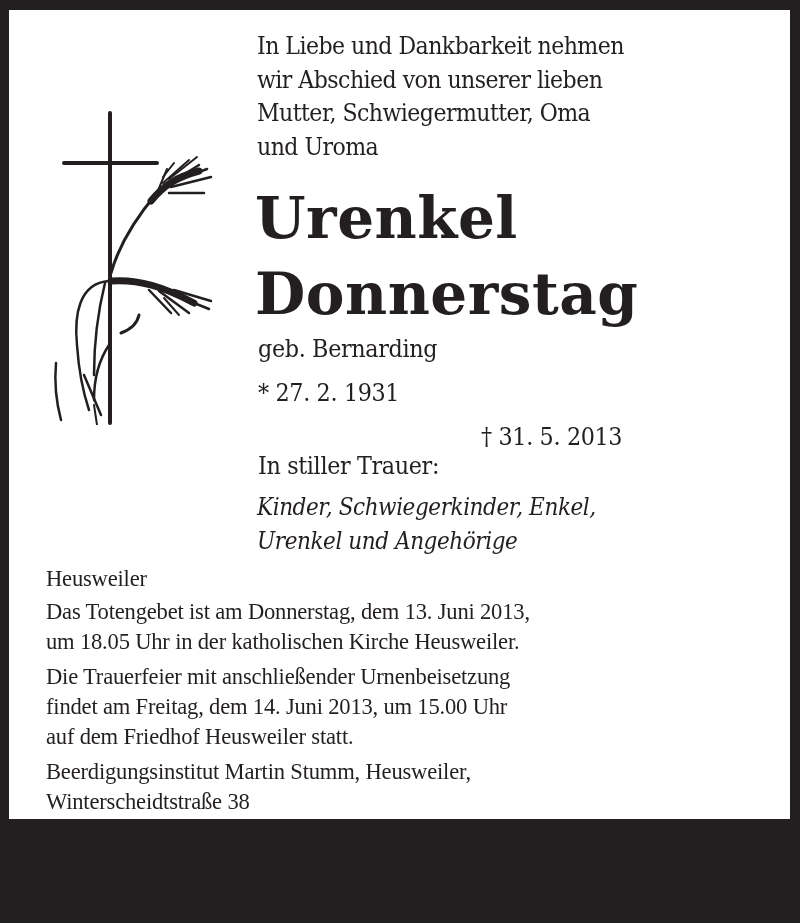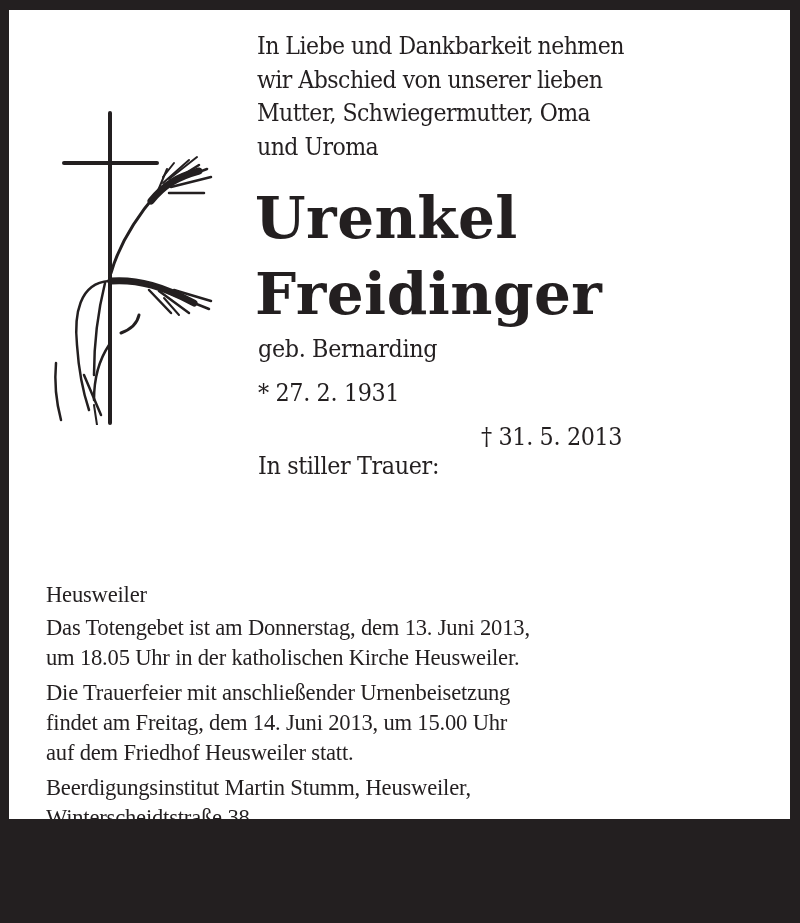--- a/index.html
+++ b/index.html
@@ -42,21 +42,21 @@
   }
   .mourners {
     left: 248px; top: 480px;
     font-size: 24px; line-height: 34px; font-style: italic;
     letter-spacing: -0.5px;
   }
   .mourners div { transform: scaleX(0.9); transform-origin: left center; }
   .details {
     left: 37px; top: 553px; width: 740px;
     font-family: "Liberation Serif", serif;
-    font-size: 24px; line-height: 30px; letter-spacing: -0.2px; margin-top: 16px;
+    font-size: 24px; line-height: 30px; letter-spacing: -0.2px;
   }
   .details .location { margin-bottom: 3px; }
   .details .para { margin-bottom: 5px; }
   .details .line { white-space: nowrap; transform: scaleX(0.94); transform-origin: left center; }
   .emblem { position: absolute; left: 30px; top: 95px; width: 180px; height: 320px; }
 </style>
 </head>
 <body>
 
 <div class="frame">
@@ -97,37 +97,41 @@
   </svg>
 
   <div class="abs intro">
     <div>In Liebe und Dankbarkeit nehmen</div>
     <div>wir Abschied von unserer lieben</div>
     <div>Mutter, Schwiegermutter, Oma</div>
     <div>und Uroma</div>
   </div>
 
   <div class="abs name first">Urenkel</div>
-  <div class="abs name last">Freidinger</div>
+  <div class="abs name last">Donnerstag</div>
 
   <div class="abs birthname">
     <span>geb. Bernarding</span>
   </div>
 
   <div class="abs dates date-born">
     <span>* 27. 2. 1931</span>
   </div>
   <div class="abs dates date-died">
     <span>† 31. 5. 2013</span>
   </div>
 
   <div class="abs trauer">
     <span>In stiller Trauer:</span>
   </div>
 
+  <div class="abs mourners">
+    <div>Kinder, Schwiegerkinder, Enkel,</div>
+    <div>Urenkel und Angehörige</div>
+  </div>
 
   <div class="abs details">
     <div class="location line">Heusweiler</div>
 
     <div class="para">
       <div class="line">Das Totengebet ist am Donnerstag, dem 13. Juni 2013,</div>
       <div class="line">um 18.05 Uhr in der katholischen Kirche Heusweiler.</div>
     </div>
 
     <div class="para">

